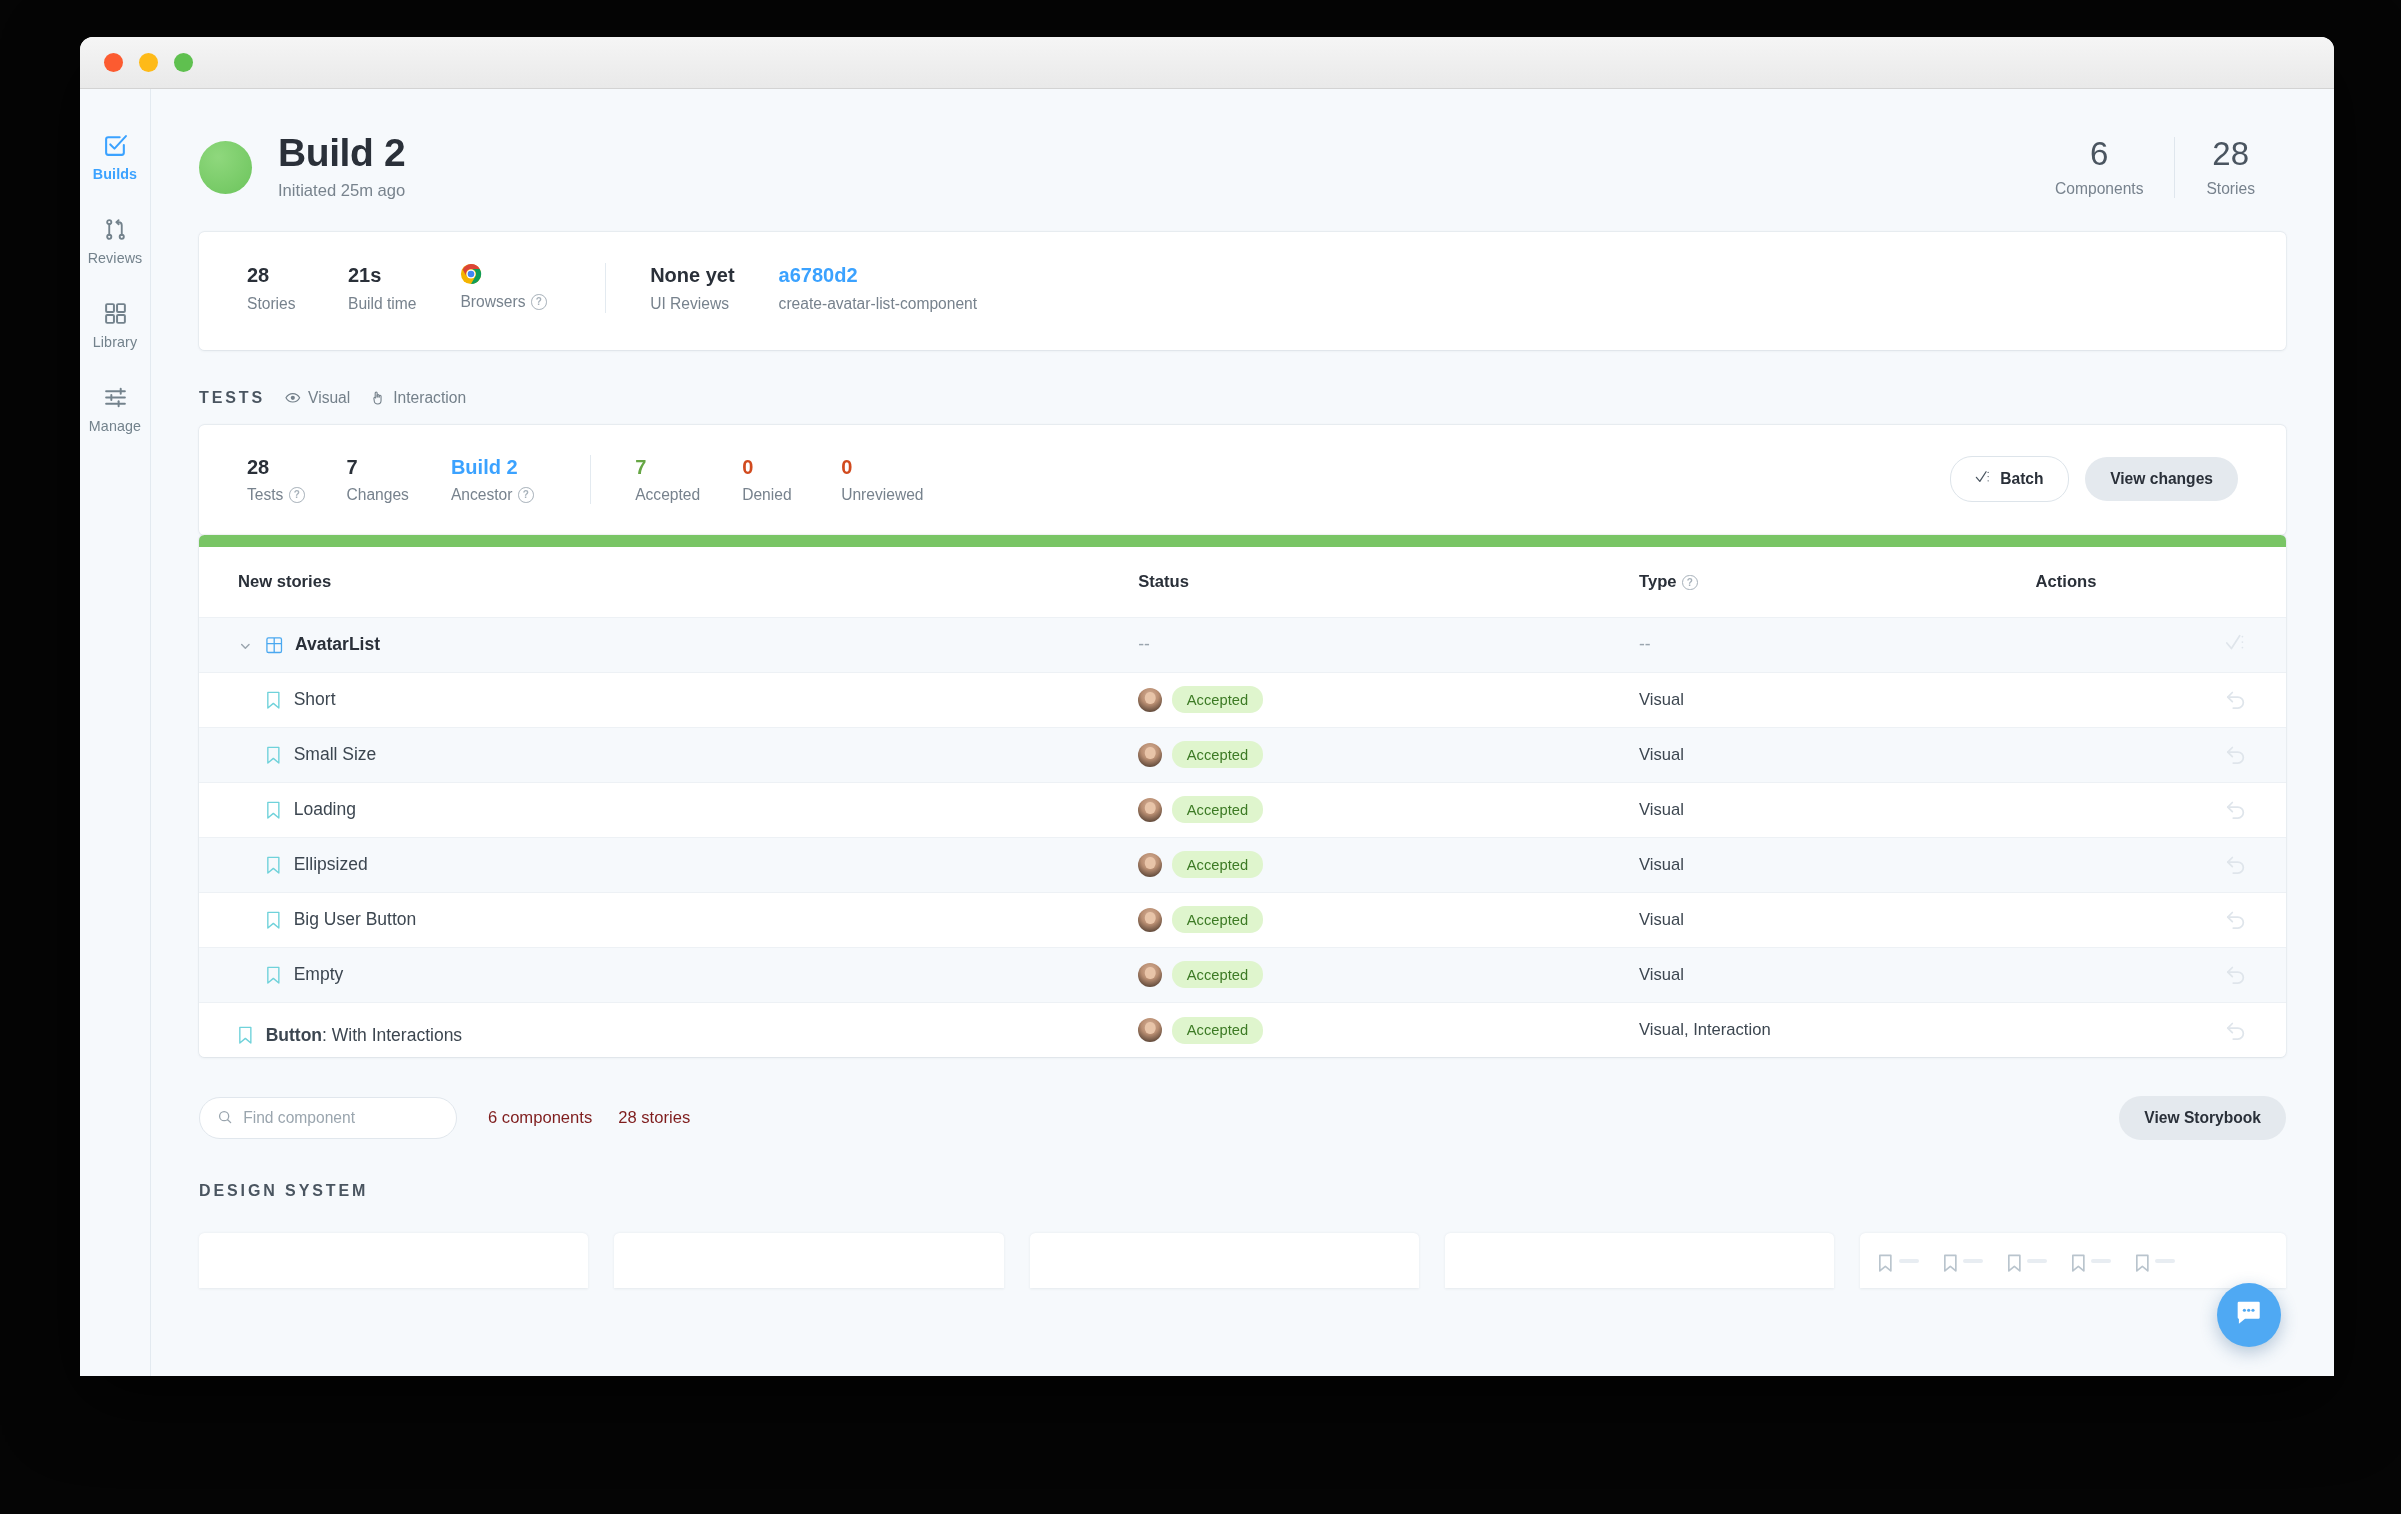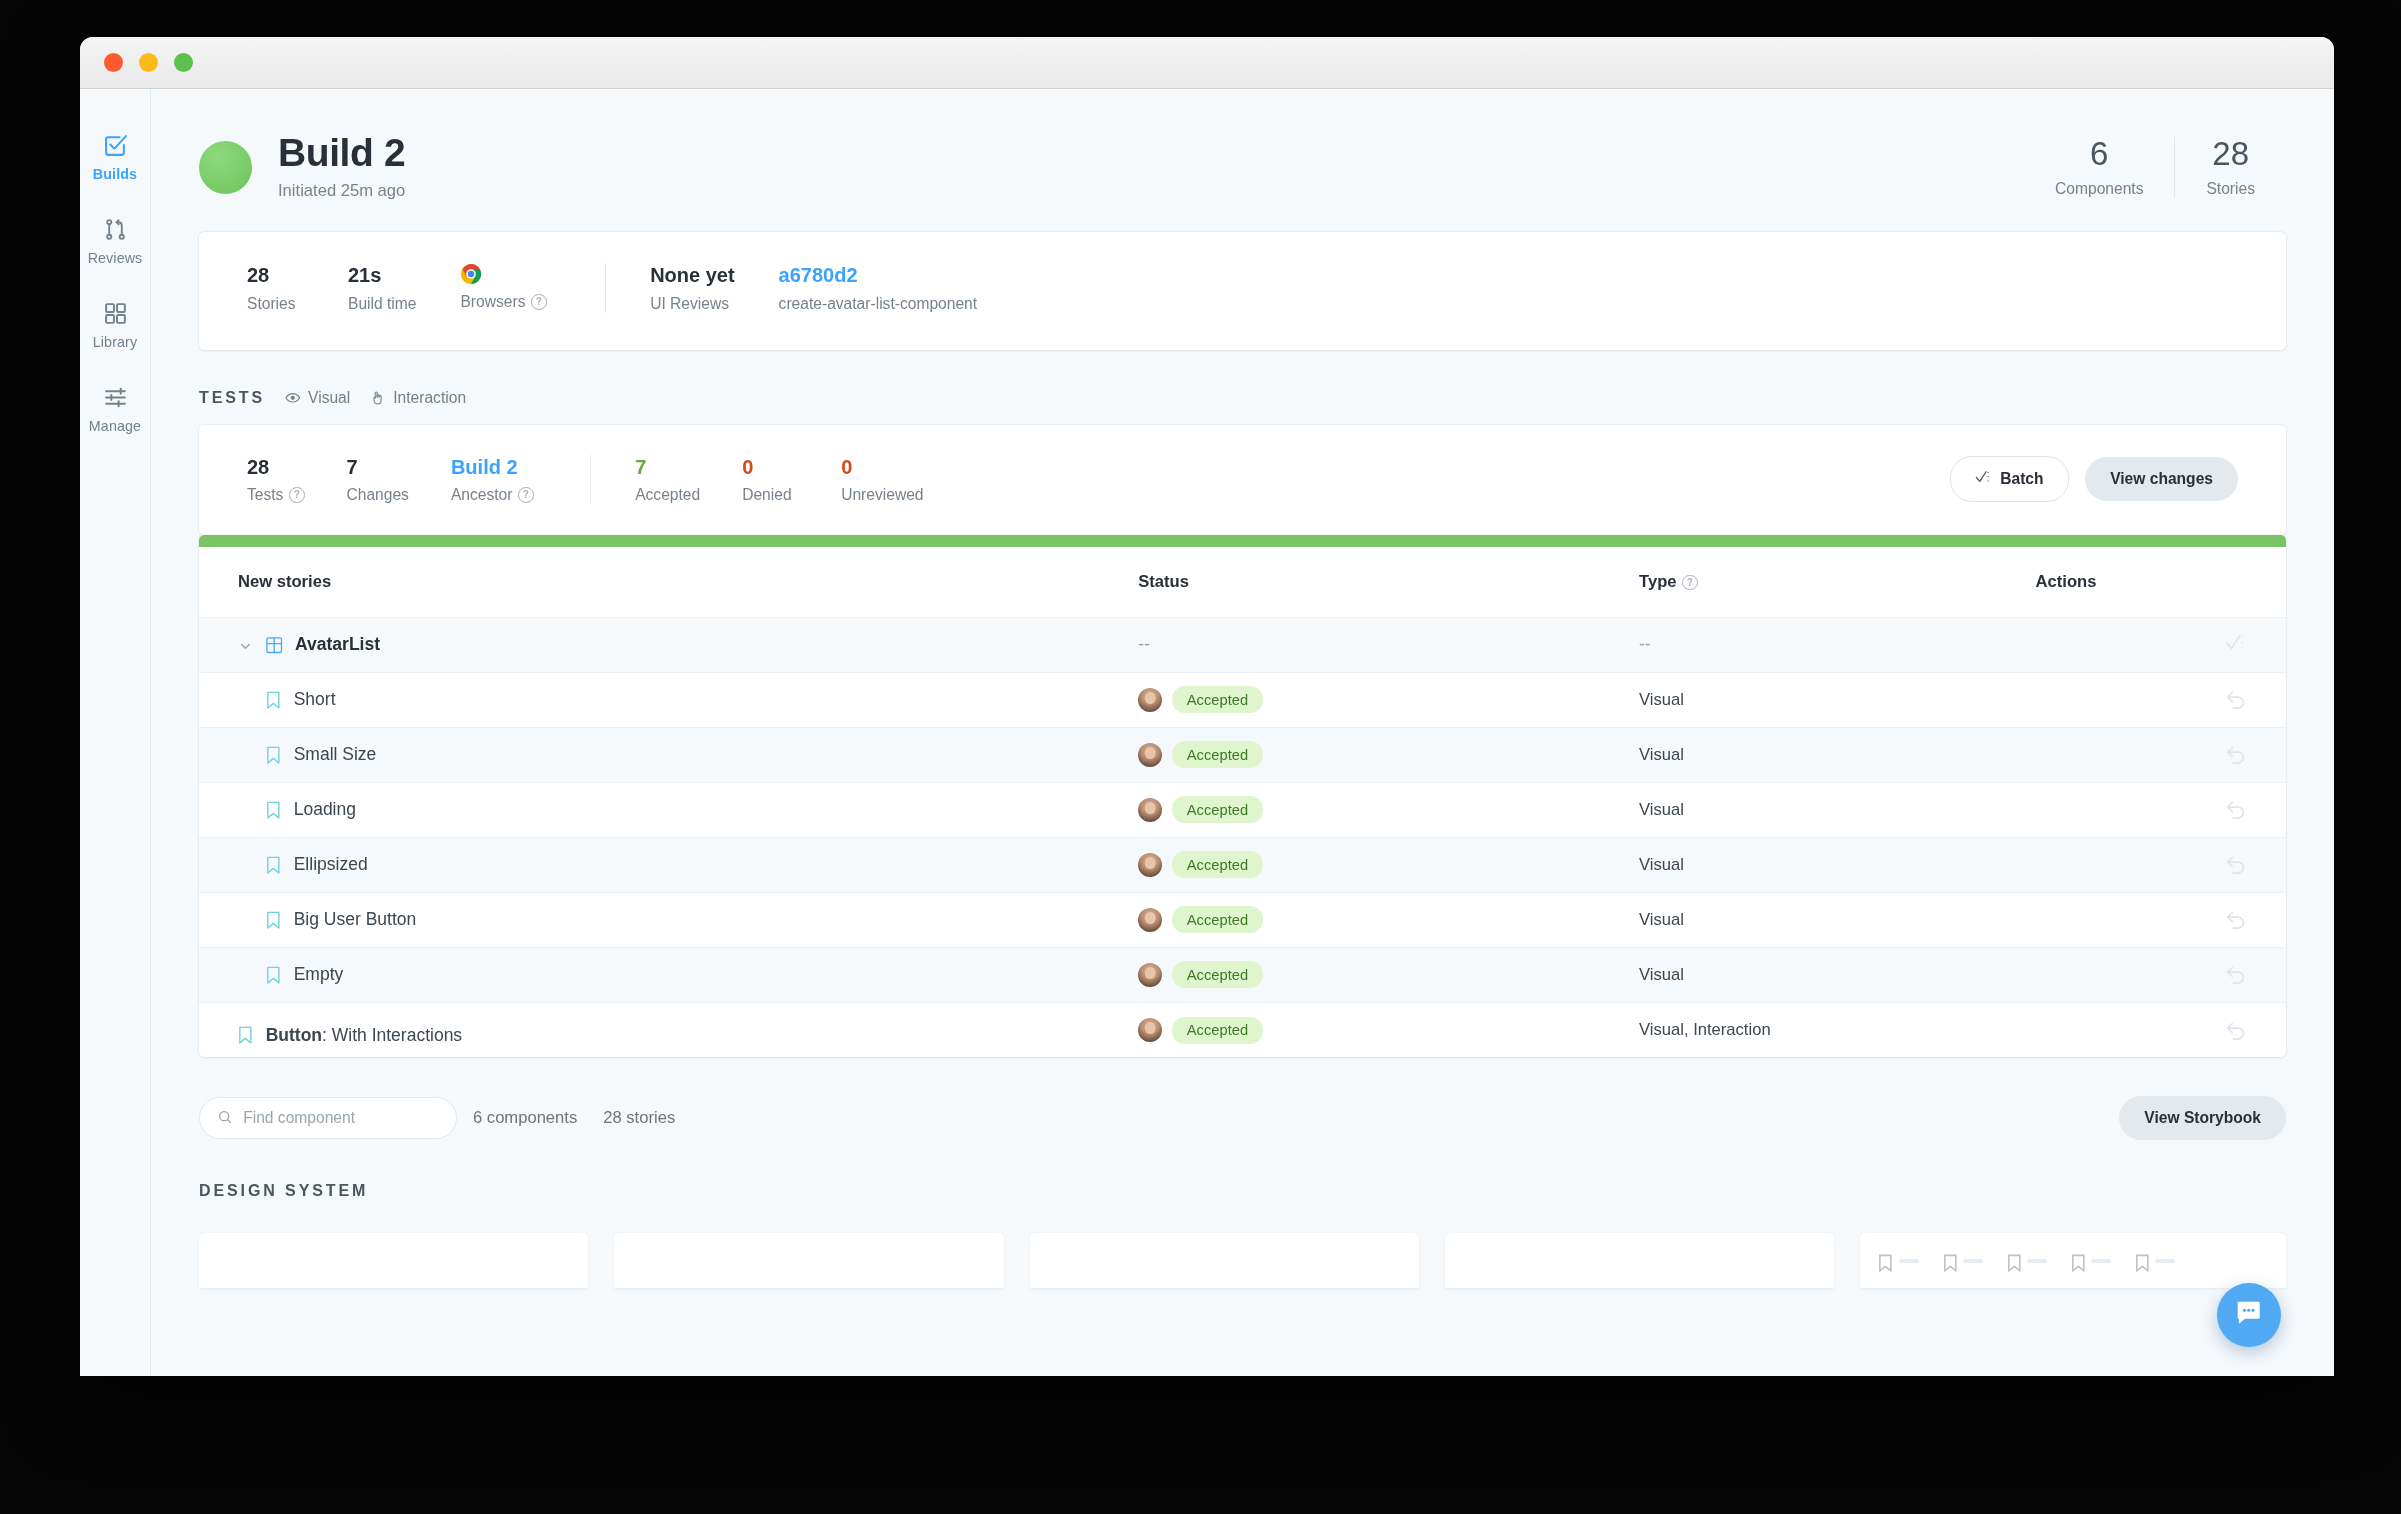--- a/index.html
+++ b/index.html
@@ -182,21 +182,21 @@
     display: flex; align-items: center; gap: 11px;
     width: 258px; height: 42px; border-radius: 22px;
     border: 0.9px solid #e1e7ed; background: #fff; padding: 0 16.6px;
   }
   .search svg { width: 15.6px; height: 15.6px; color: #9aa5ae; flex: 0 0 15.6px; }
   .search input {
     border: 0; outline: 0; font-size: 15.6px; color: #3c4650;
     font-family: "Liberation Sans", sans-serif; width: 100%; background: transparent;
   }
   .search input::placeholder { color: #9aa5ae; }
-  .counts { display: flex; gap: 26px; margin-left: 16px; font-size: 16.6px; color: #737373; }
+  .counts { display: flex; gap: 26px; margin-left: 31px; font-size: 16.6px; color: #7f1d1d; }
   .bottom-actions { margin-left: auto; }
 
   .ds-head { padding: 42px 48px 0; font-size: 16px; font-weight: 700; letter-spacing: 2.9px; color: #4a5560; }
   .ds-cards { display: flex; gap: 26px; padding: 33px 48px 0; }
   .ds-card { flex: 1; height: 55px; background: #fff; border-radius: 5.5px 5.5px 0 0; box-shadow: 0 0.9px 2.8px rgba(30,50,70,.08); }
   .ds-card.mini { display: flex; align-items: center; gap: 24px; padding: 0 18.4px; }
   .mini-item { display: flex; align-items: center; gap: 5.5px; }
   .mini-item .bookmark { width: 10px; height: 13px; }
   .mini-bar { width: 20px; height: 4.6px; border-radius: 2.8px; background: #e8edf2; }
 

